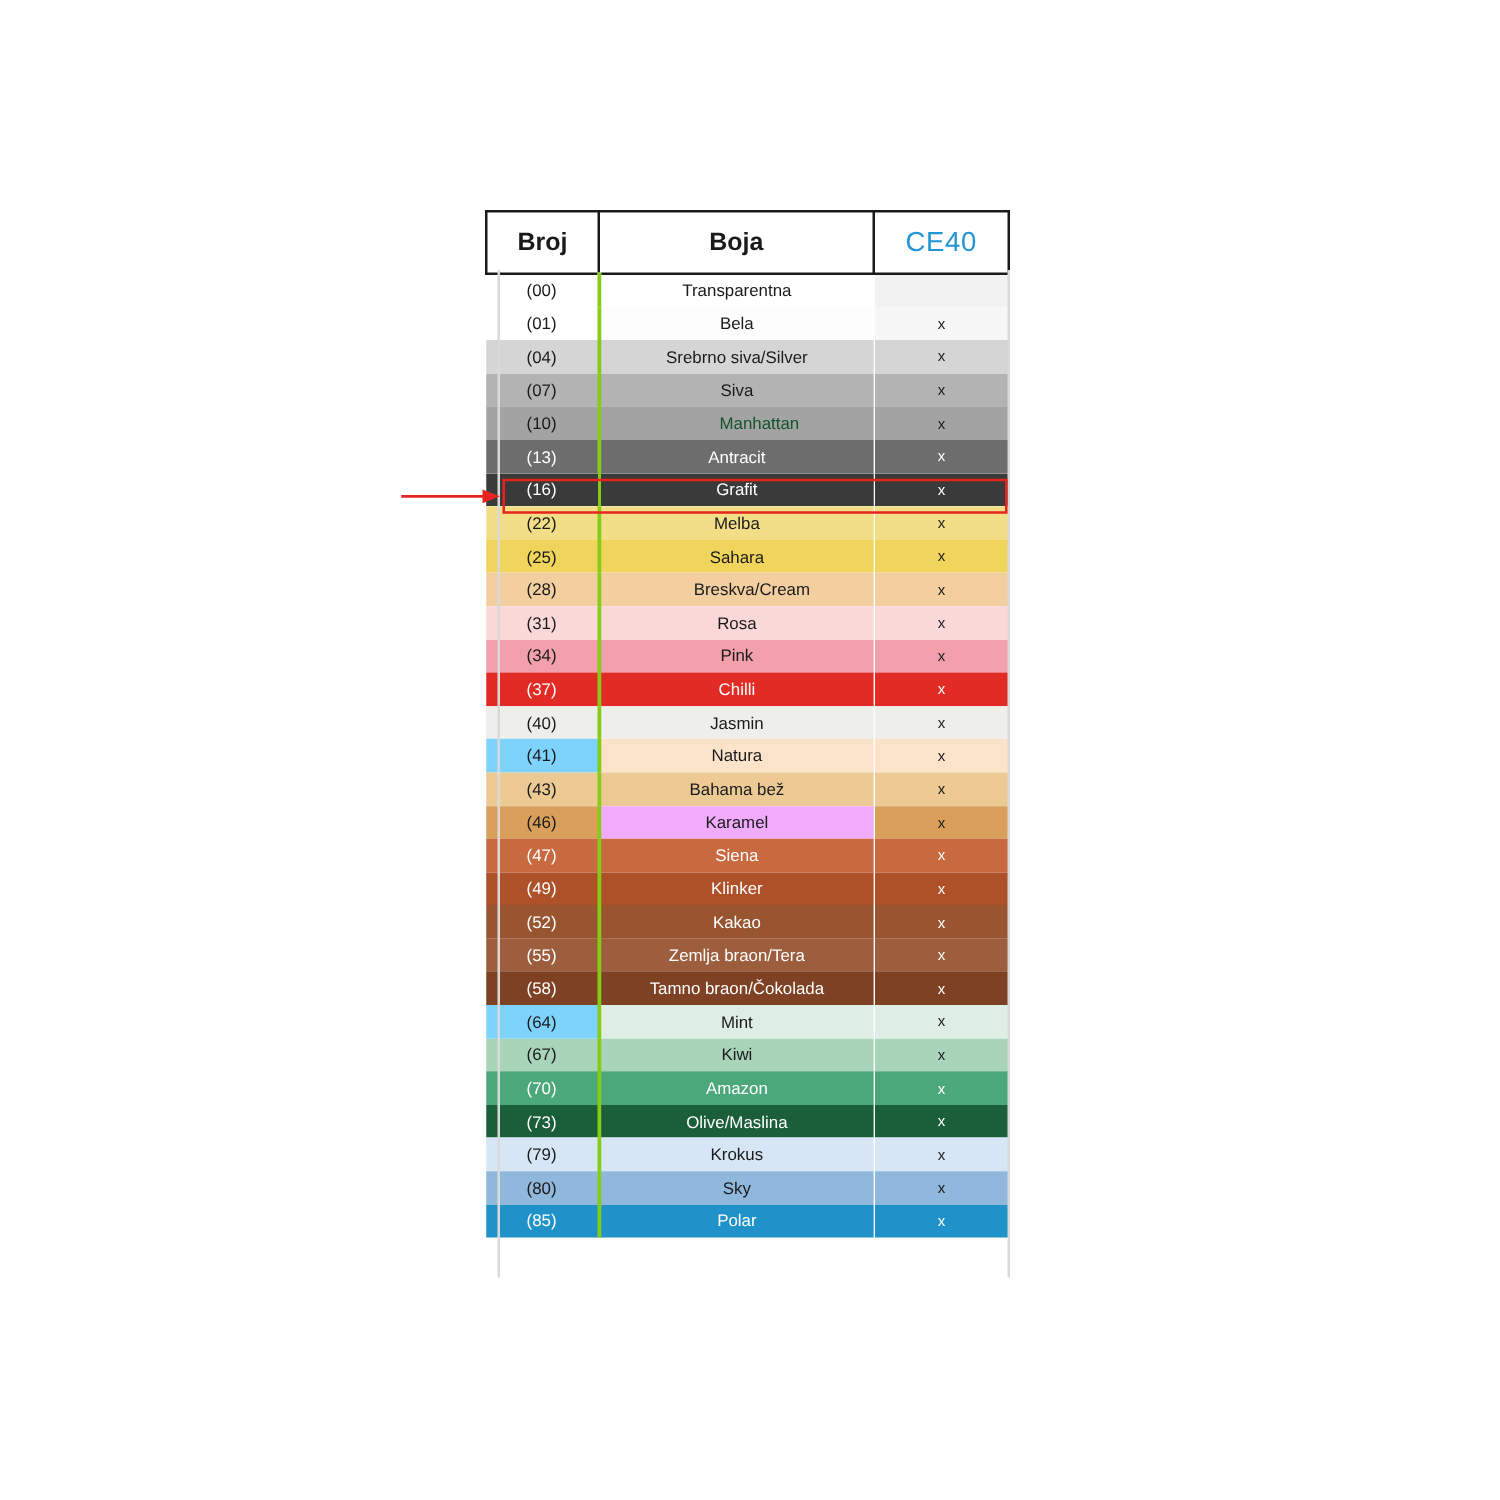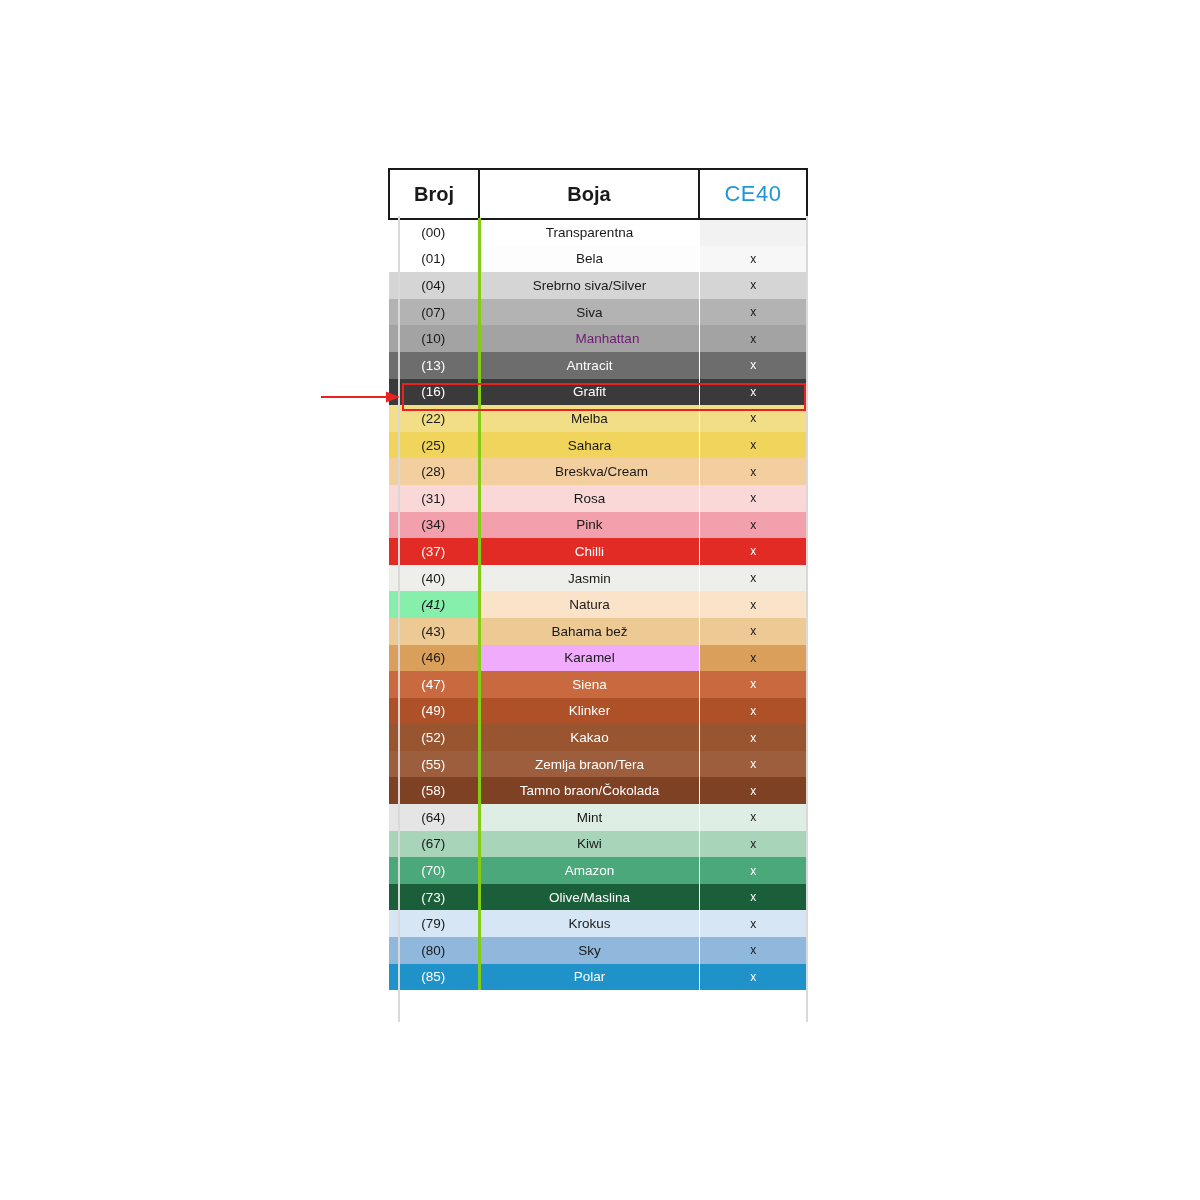--- a/index.html
+++ b/index.html
@@ -146,21 +146,21 @@
           <td class="name" style="background: rgb(213, 213, 213); color: rgb(26, 26, 26);">Srebrno siva/Silver</td>
           <td class="mark" style="background: rgb(213, 213, 213); color: rgb(26, 26, 26);">x</td>
         </tr>
         <tr>
           <td class="num" style="background: rgb(179, 179, 179); color: rgb(26, 26, 26);">(07)</td>
           <td class="name" style="background: rgb(179, 179, 179); color: rgb(26, 26, 26);">Siva</td>
           <td class="mark" style="background: rgb(179, 179, 179); color: rgb(26, 26, 26);">x</td>
         </tr>
         <tr>
           <td class="num" style="background: rgb(163, 163, 163); color: rgb(26, 26, 26);">(10)</td>
-          <td class="name" style="background: rgb(163, 163, 163); color: #701a75; padding-left: 36px;">Manhattan</td>
+          <td class="name" style="background: rgb(163, 163, 163); color: #14532d; padding-left: 36px;">Manhattan</td>
           <td class="mark" style="background: rgb(163, 163, 163); color: rgb(26, 26, 26);">x</td>
         </tr>
         <tr>
           <td class="num" style="background: rgb(109, 109, 109); color: rgb(255, 255, 255);">(13)</td>
           <td class="name" style="background: rgb(109, 109, 109); color: rgb(255, 255, 255);">Antracit</td>
           <td class="mark" style="background: rgb(109, 109, 109); color: rgb(255, 255, 255);">x</td>
         </tr>
         <tr class="highlight">
           <td class="num" style="background: rgb(58, 58, 58); color: rgb(255, 255, 255);">(16)</td>
           <td class="name" style="background: rgb(58, 58, 58); color: rgb(255, 255, 255);">Grafit</td>
@@ -195,21 +195,21 @@
           <td class="num" style="background: rgb(227, 43, 38); color: rgb(255, 255, 255);">(37)</td>
           <td class="name" style="background: rgb(227, 43, 38); color: rgb(255, 255, 255);">Chilli</td>
           <td class="mark" style="background: rgb(227, 43, 38); color: rgb(255, 255, 255);">x</td>
         </tr>
         <tr>
           <td class="num" style="background: rgb(238, 238, 234); color: rgb(26, 26, 26);">(40)</td>
           <td class="name" style="background: rgb(238, 238, 234); color: rgb(26, 26, 26);">Jasmin</td>
           <td class="mark" style="background: rgb(238, 238, 234); color: rgb(26, 26, 26);">x</td>
         </tr>
         <tr>
-          <td class="num" style="background: #86efac; color: rgb(26, 26, 26); font-style: italic;">(41)</td>
+          <td class="num" style="background: #7dd3fc; color: rgb(26, 26, 26);">(41)</td>
           <td class="name" style="background: rgb(251, 227, 201); color: rgb(26, 26, 26);">Natura</td>
           <td class="mark" style="background: rgb(251, 227, 201); color: rgb(26, 26, 26);">x</td>
         </tr>
         <tr>
           <td class="num" style="background: rgb(237, 201, 148); color: rgb(26, 26, 26);">(43)</td>
           <td class="name" style="background: rgb(237, 201, 148); color: rgb(26, 26, 26);">Bahama bež</td>
           <td class="mark" style="background: rgb(237, 201, 148); color: rgb(26, 26, 26);">x</td>
         </tr>
         <tr>
           <td class="num" style="background: rgb(218, 160, 91); color: rgb(26, 26, 26);">(46)</td>
@@ -235,21 +235,21 @@
           <td class="num" style="background: rgb(156, 94, 60); color: rgb(255, 255, 255);">(55)</td>
           <td class="name" style="background: rgb(156, 94, 60); color: rgb(255, 255, 255);">Zemlja braon/Tera</td>
           <td class="mark" style="background: rgb(156, 94, 60); color: rgb(255, 255, 255);">x</td>
         </tr>
         <tr>
           <td class="num" style="background: rgb(126, 65, 36); color: rgb(255, 255, 255);">(58)</td>
           <td class="name" style="background: rgb(126, 65, 36); color: rgb(255, 255, 255);">Tamno braon/Čokolada</td>
           <td class="mark" style="background: rgb(126, 65, 36); color: rgb(255, 255, 255);">x</td>
         </tr>
         <tr>
-          <td class="num" style="background: #e5e5e5; color: rgb(26, 26, 26);">(64)</td>
+          <td class="num" style="background: #7dd3fc; color: rgb(26, 26, 26);">(64)</td>
           <td class="name" style="background: rgb(223, 238, 229); color: rgb(26, 26, 26);">Mint</td>
           <td class="mark" style="background: rgb(223, 238, 229); color: rgb(26, 26, 26);">x</td>
         </tr>
         <tr>
           <td class="num" style="background: rgb(168, 213, 185); color: rgb(26, 26, 26);">(67)</td>
           <td class="name" style="background: rgb(168, 213, 185); color: rgb(26, 26, 26);">Kiwi</td>
           <td class="mark" style="background: rgb(168, 213, 185); color: rgb(26, 26, 26);">x</td>
         </tr>
         <tr>
           <td class="num" style="background: rgb(75, 168, 122); color: rgb(255, 255, 255);">(70)</td>

